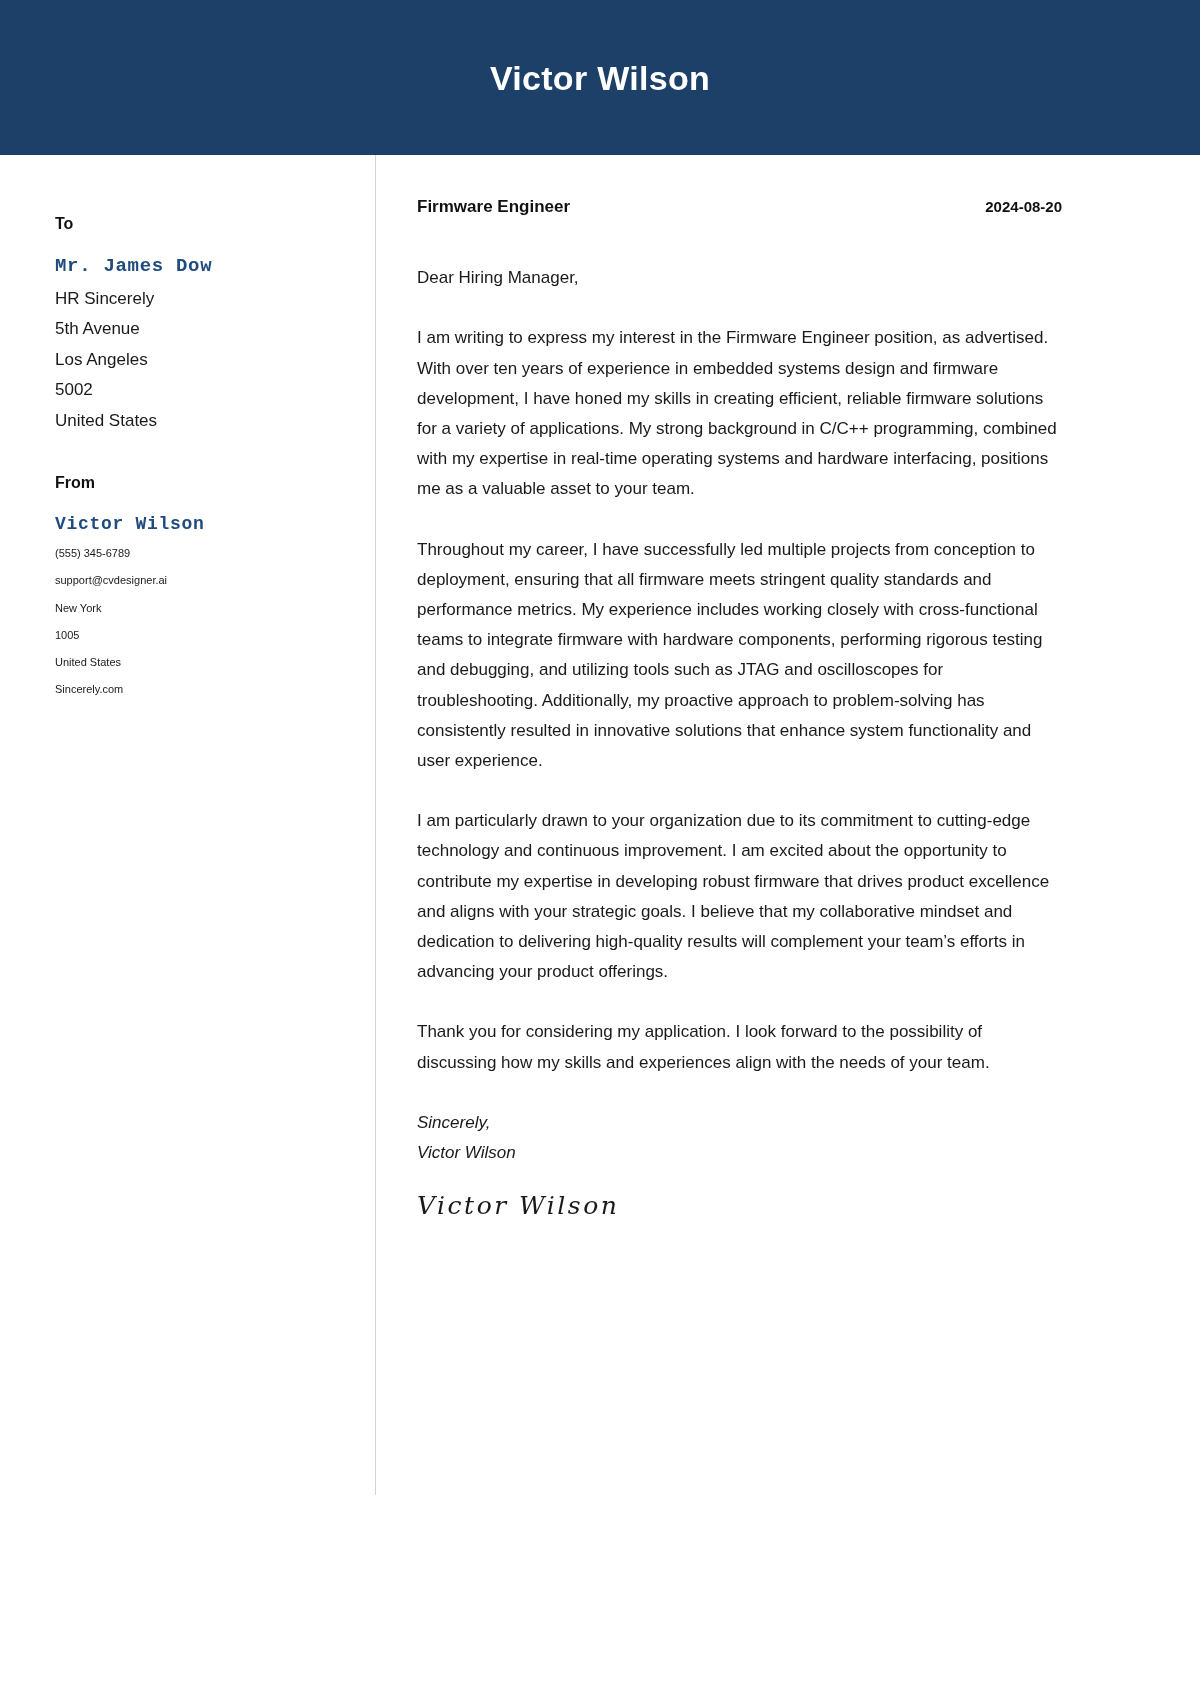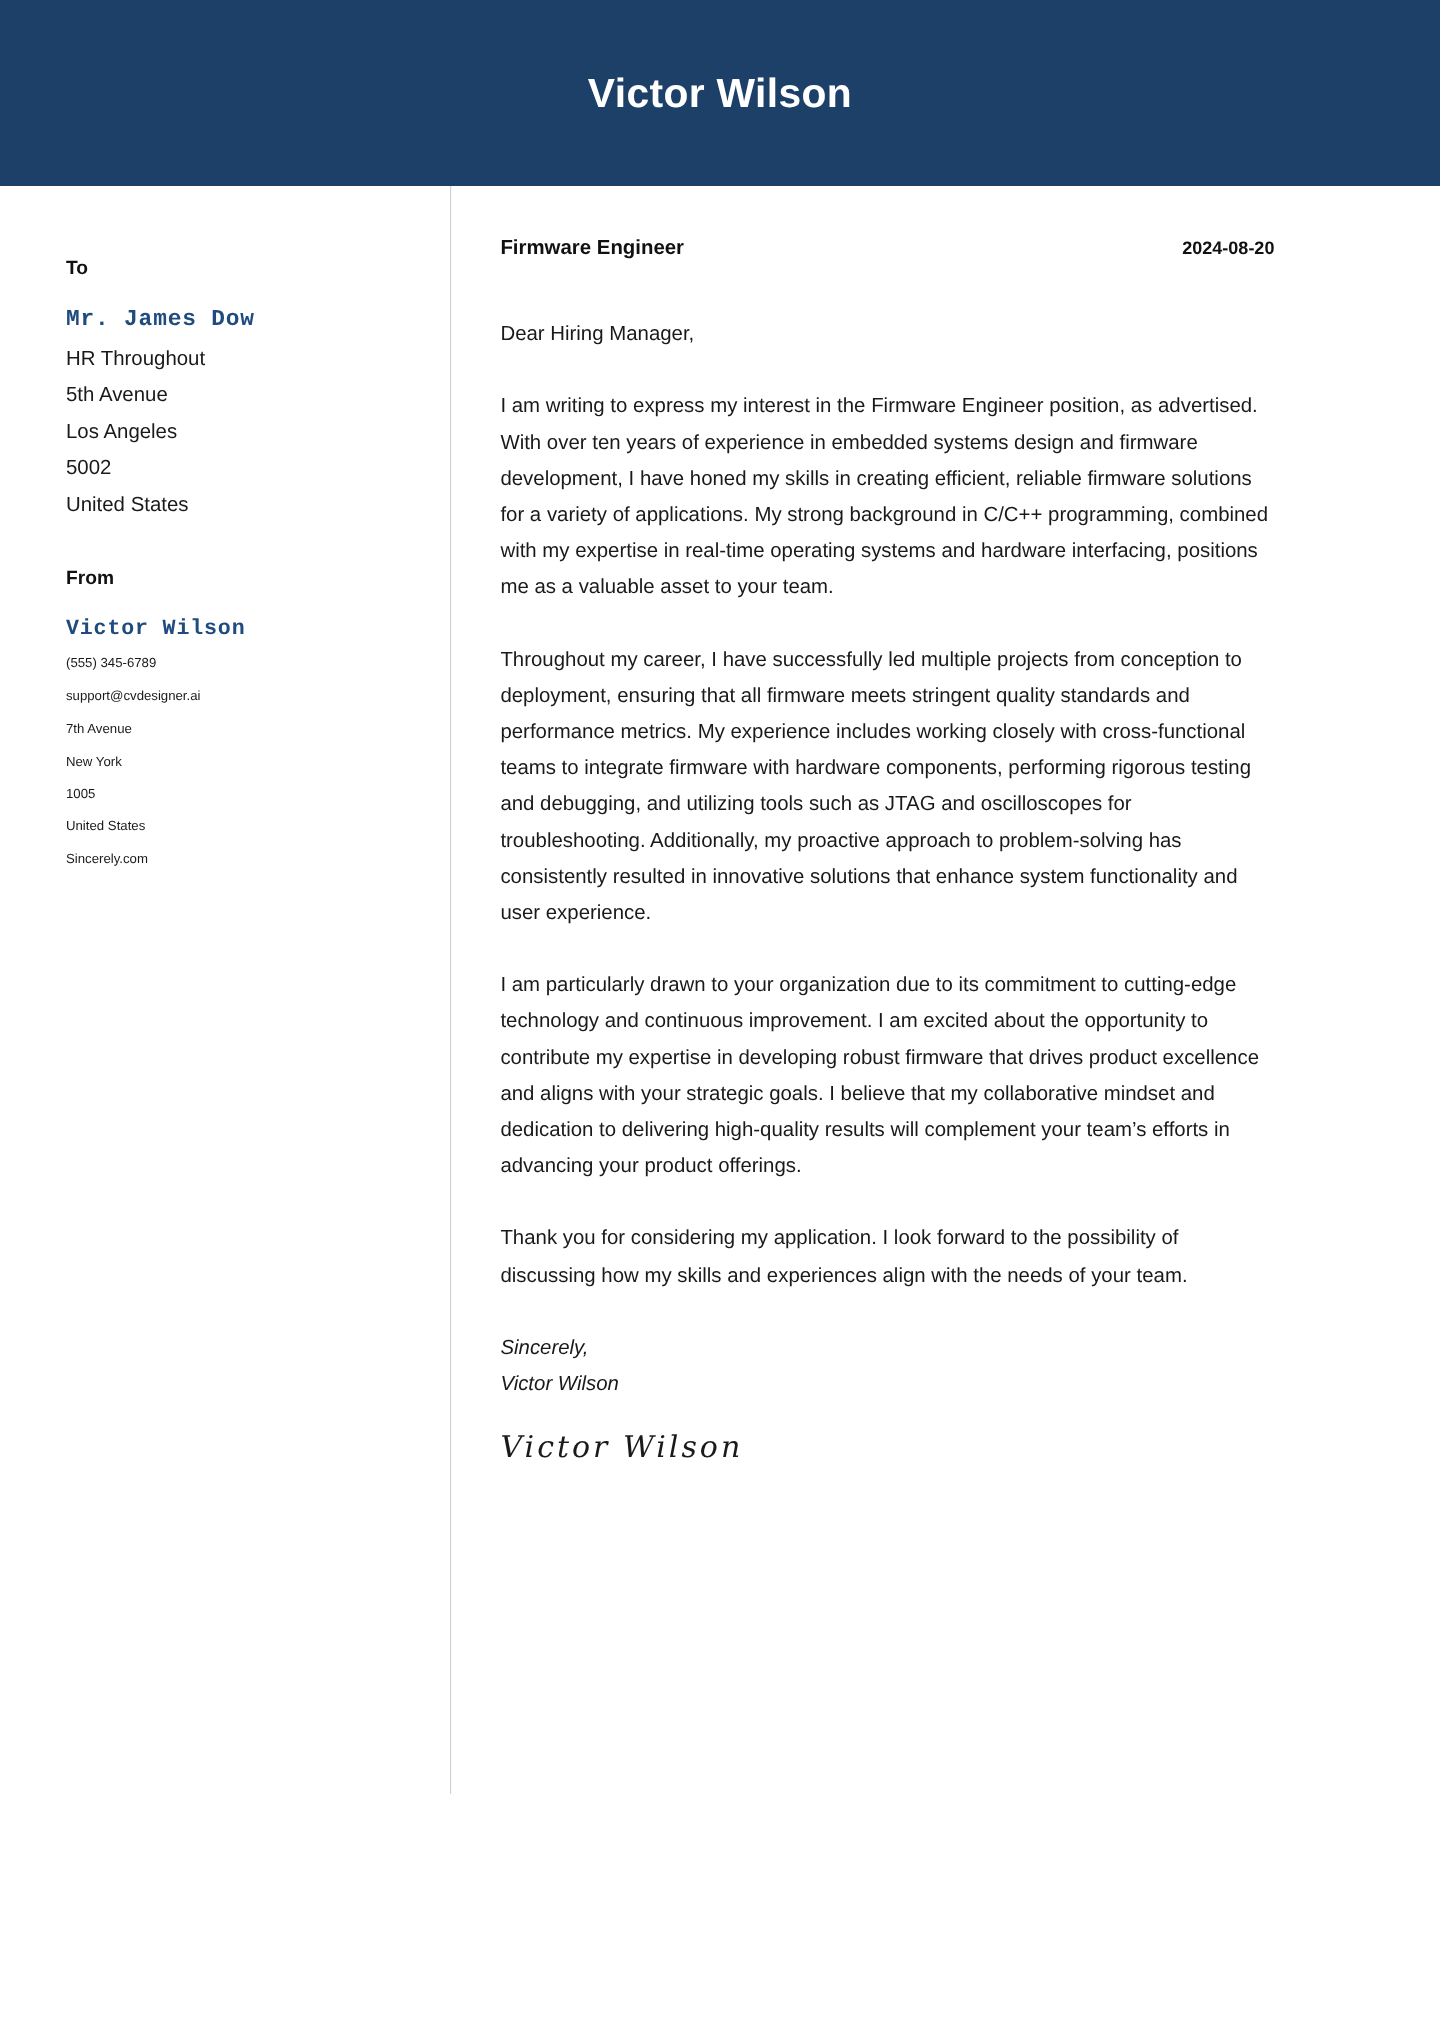--- a/index.html
+++ b/index.html
@@ -196,35 +196,34 @@
   <div class="body-area">
 
     <div class="divider"></div>
 
     <aside class="sidebar">
 
       <div>
         <div class="side-heading heading-to">To</div>
         <div class="side-name name-to">Mr. James Dow</div>
         <ul class="side-list to-list">
-          <li>HR Throughout</li>
+          <li>HR Sincerely</li>
           <li>5th Avenue</li>
           <li>Los Angeles</li>
           <li>5002</li>
           <li>United States</li>
         </ul>
       </div>
 
       <div>
         <div class="side-heading heading-from">From</div>
         <div class="side-name name-from">Victor Wilson</div>
         <ul class="side-list from-list">
           <li>(555) 345-6789</li>
           <li>support@cvdesigner.ai</li>
-          <li>7th Avenue</li>
           <li>New York</li>
           <li>1005</li>
           <li>United States</li>
           <li>Sincerely.com</li>
         </ul>
       </div>
 
     </aside>
 
     <main class="letter">

